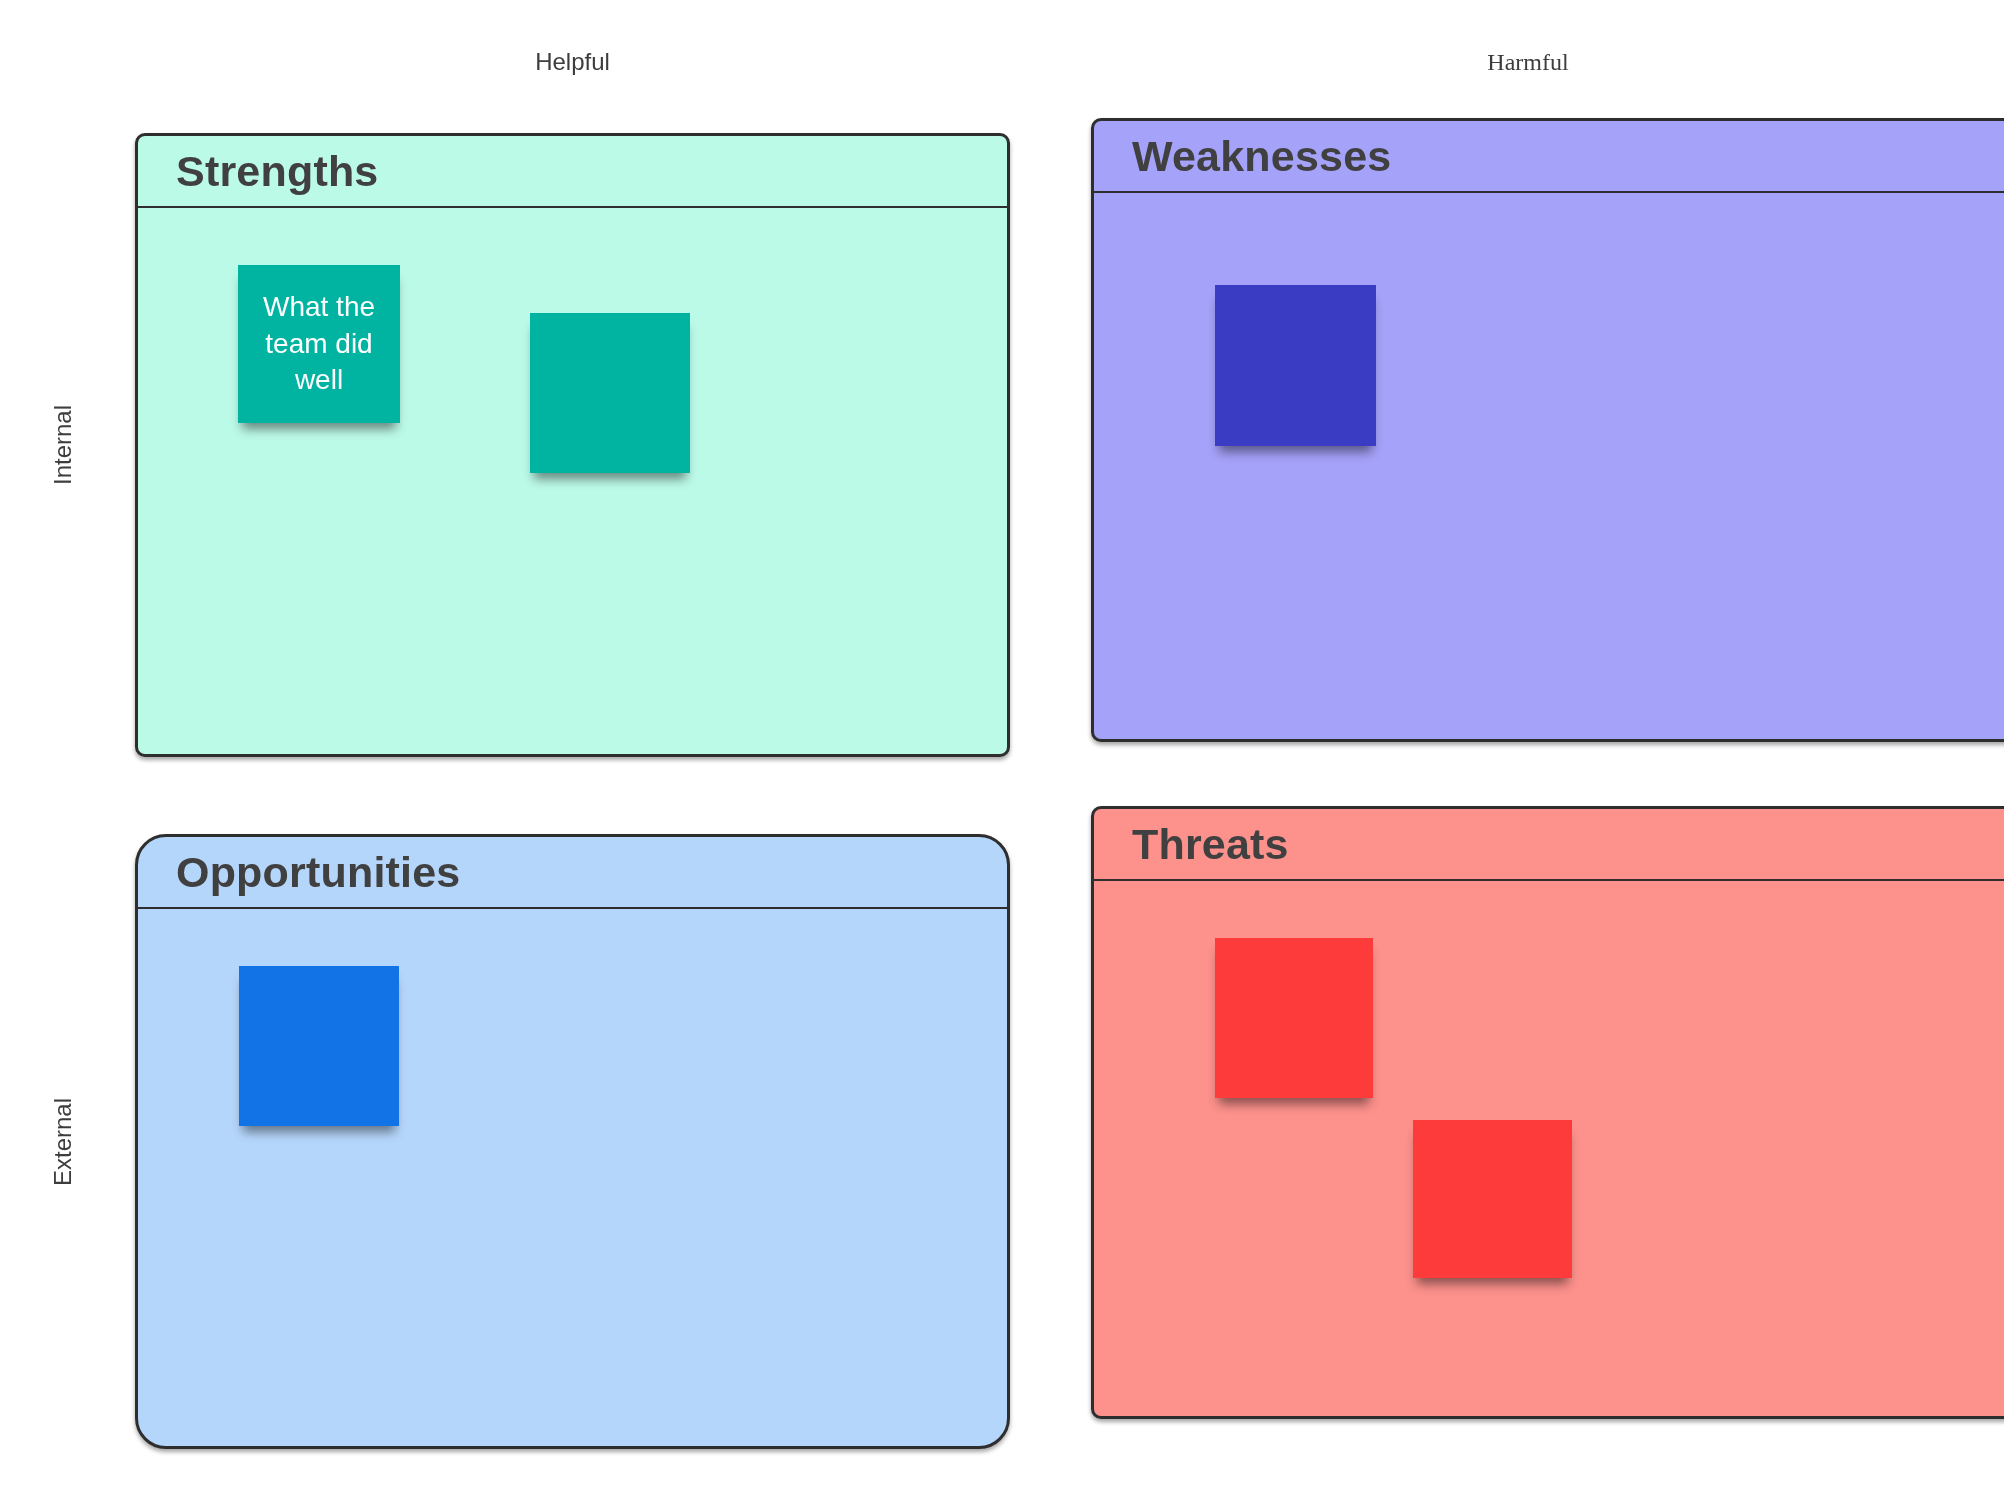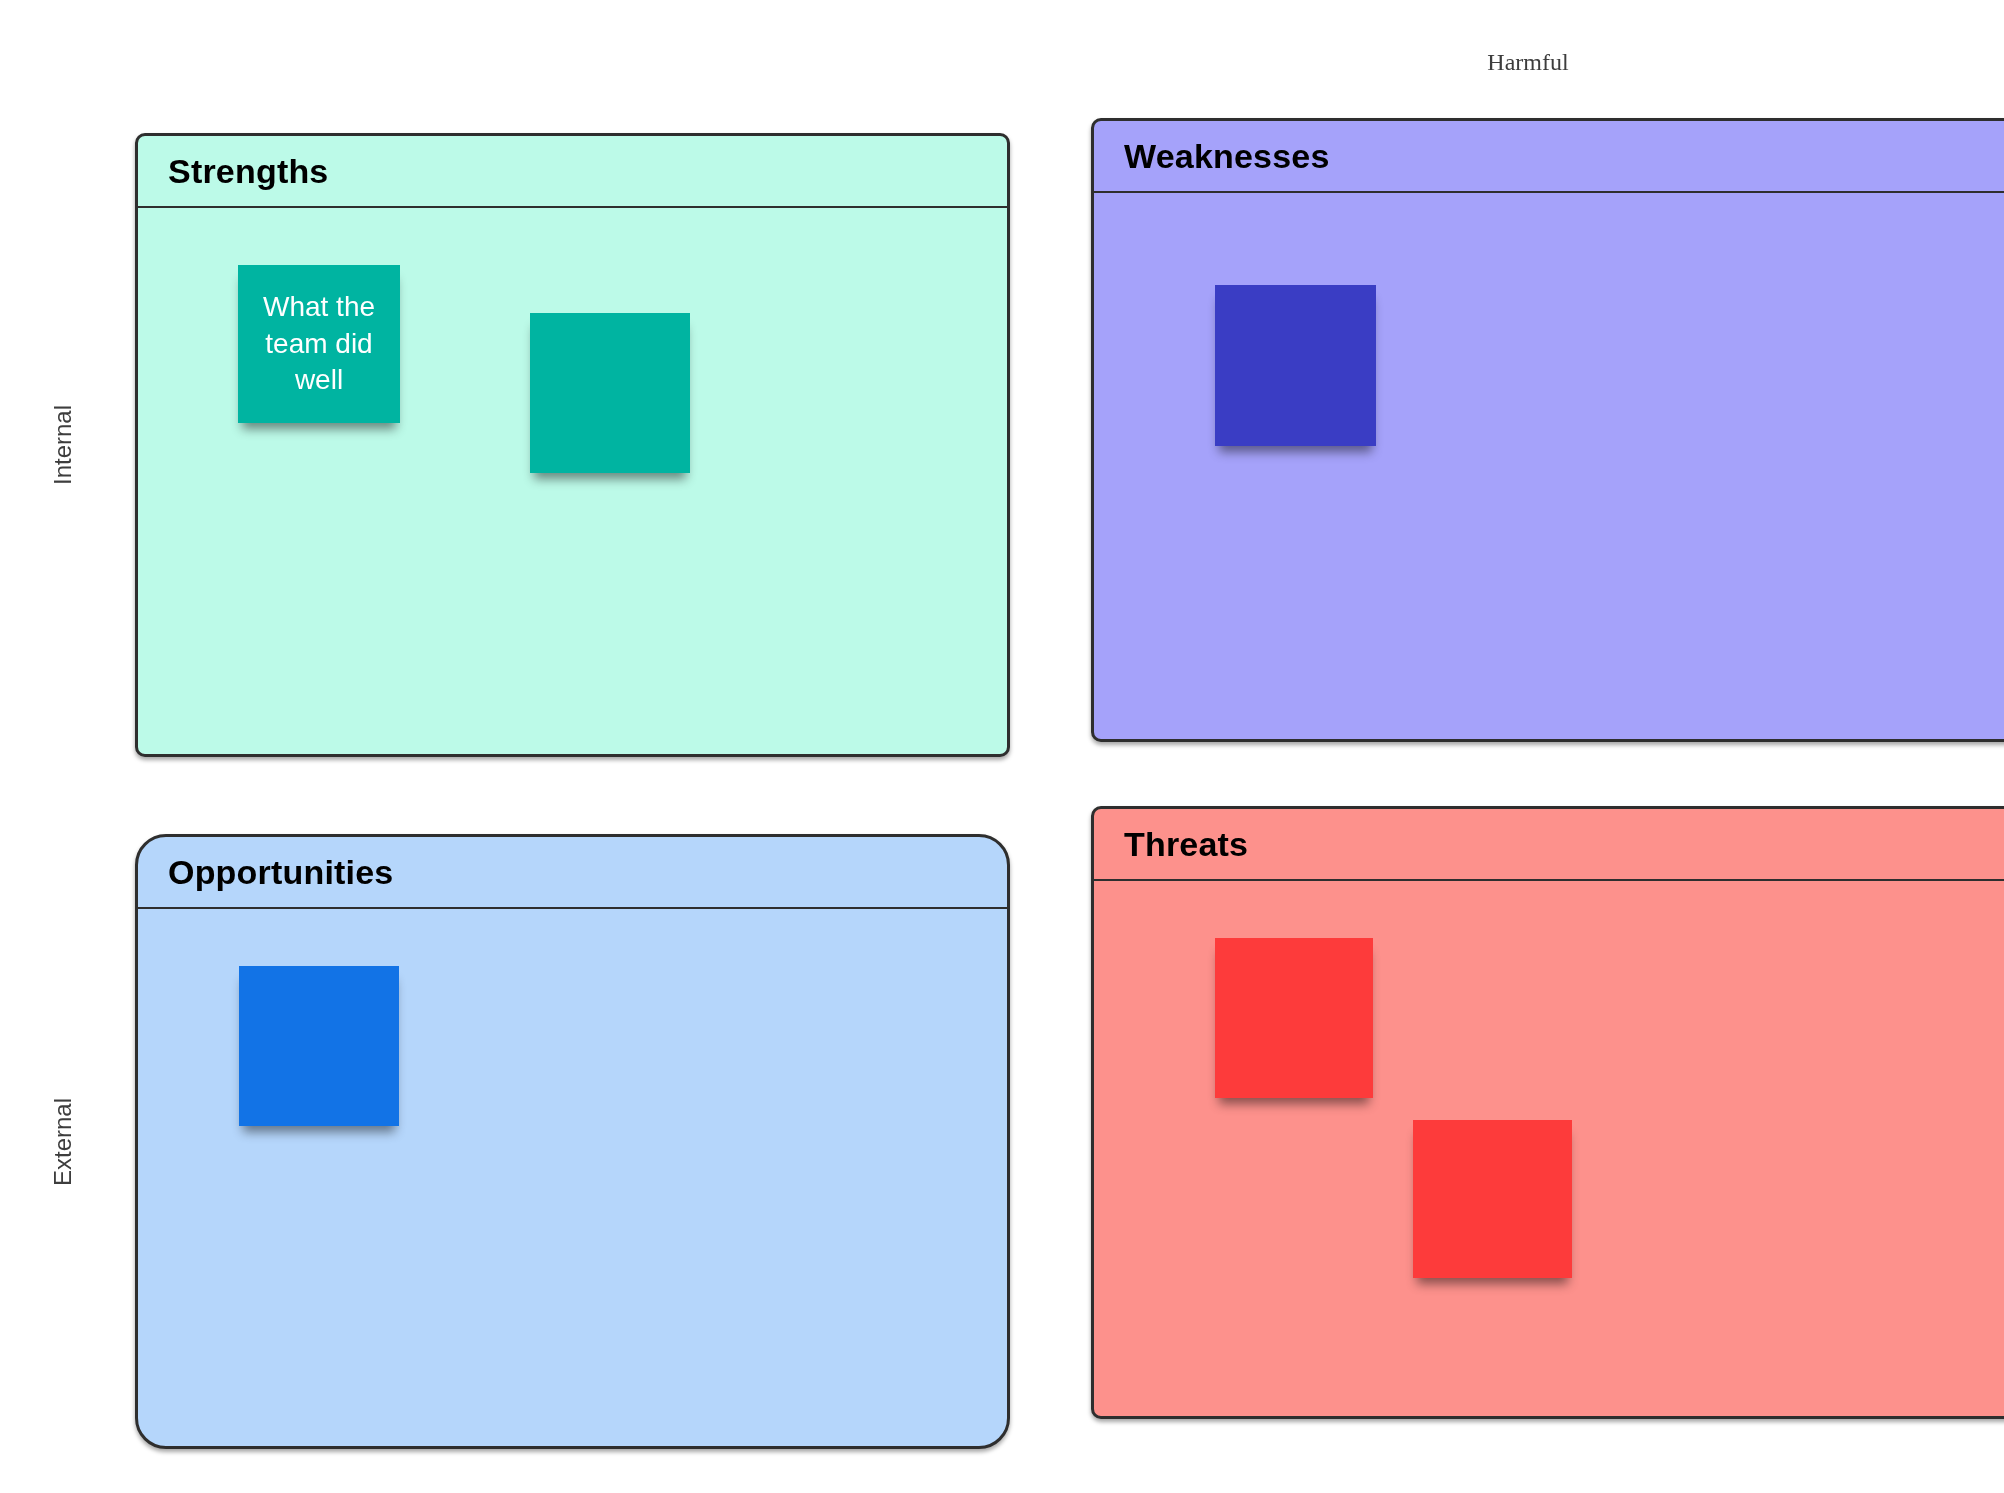--- a/index.html
+++ b/index.html
@@ -40,24 +40,24 @@
   }
   .q-header {
     height: 72px;
     display: flex;
     align-items: center;
     padding: 0 30px;
     border-bottom: 2px solid #2e2e2e;
     box-sizing: border-box;
   }
   .q-title {
-    margin: 0;
-    font-size: 34px;
+    margin: 8px;
+    font-size: 43px;
     font-weight: bold;
-    color: #000000;
+    color: #404040;
     letter-spacing: 0.2px;
   }
   .note {
     position: absolute;
     box-shadow: 0 10px 10px -4px rgba(0,0,0,0.45);
     display: flex;
     align-items: center;
     justify-content: flex-end;
     box-sizing: border-box;
     padding: 24px;
@@ -68,20 +68,21 @@
     line-height: 1.3;
     text-align: center;
     word-break: normal;
   }
 </style>
 </head>
 <body>
 
 <div class="canvas">
 
+  <div class="axis-label" style="left:135px; top:48px; width:875px;">Helpful</div>
   <div class="axis-label" style="left:1091px; top:48px; width:874px;font-family:Liberation Serif, serif;">Harmful</div>
 
   <div class="v-label" style="left:30px; top:133px; height:624px;">
     <span>Internal</span>
   </div>
   <div class="v-label" style="left:30px; top:834px; height:615px;">
     <span>External</span>
   </div>
 
   <section class="quadrant" style="left: 135px; top: 133px; width: 875px; height: 624px; background-color: rgb(188, 250, 232);">

